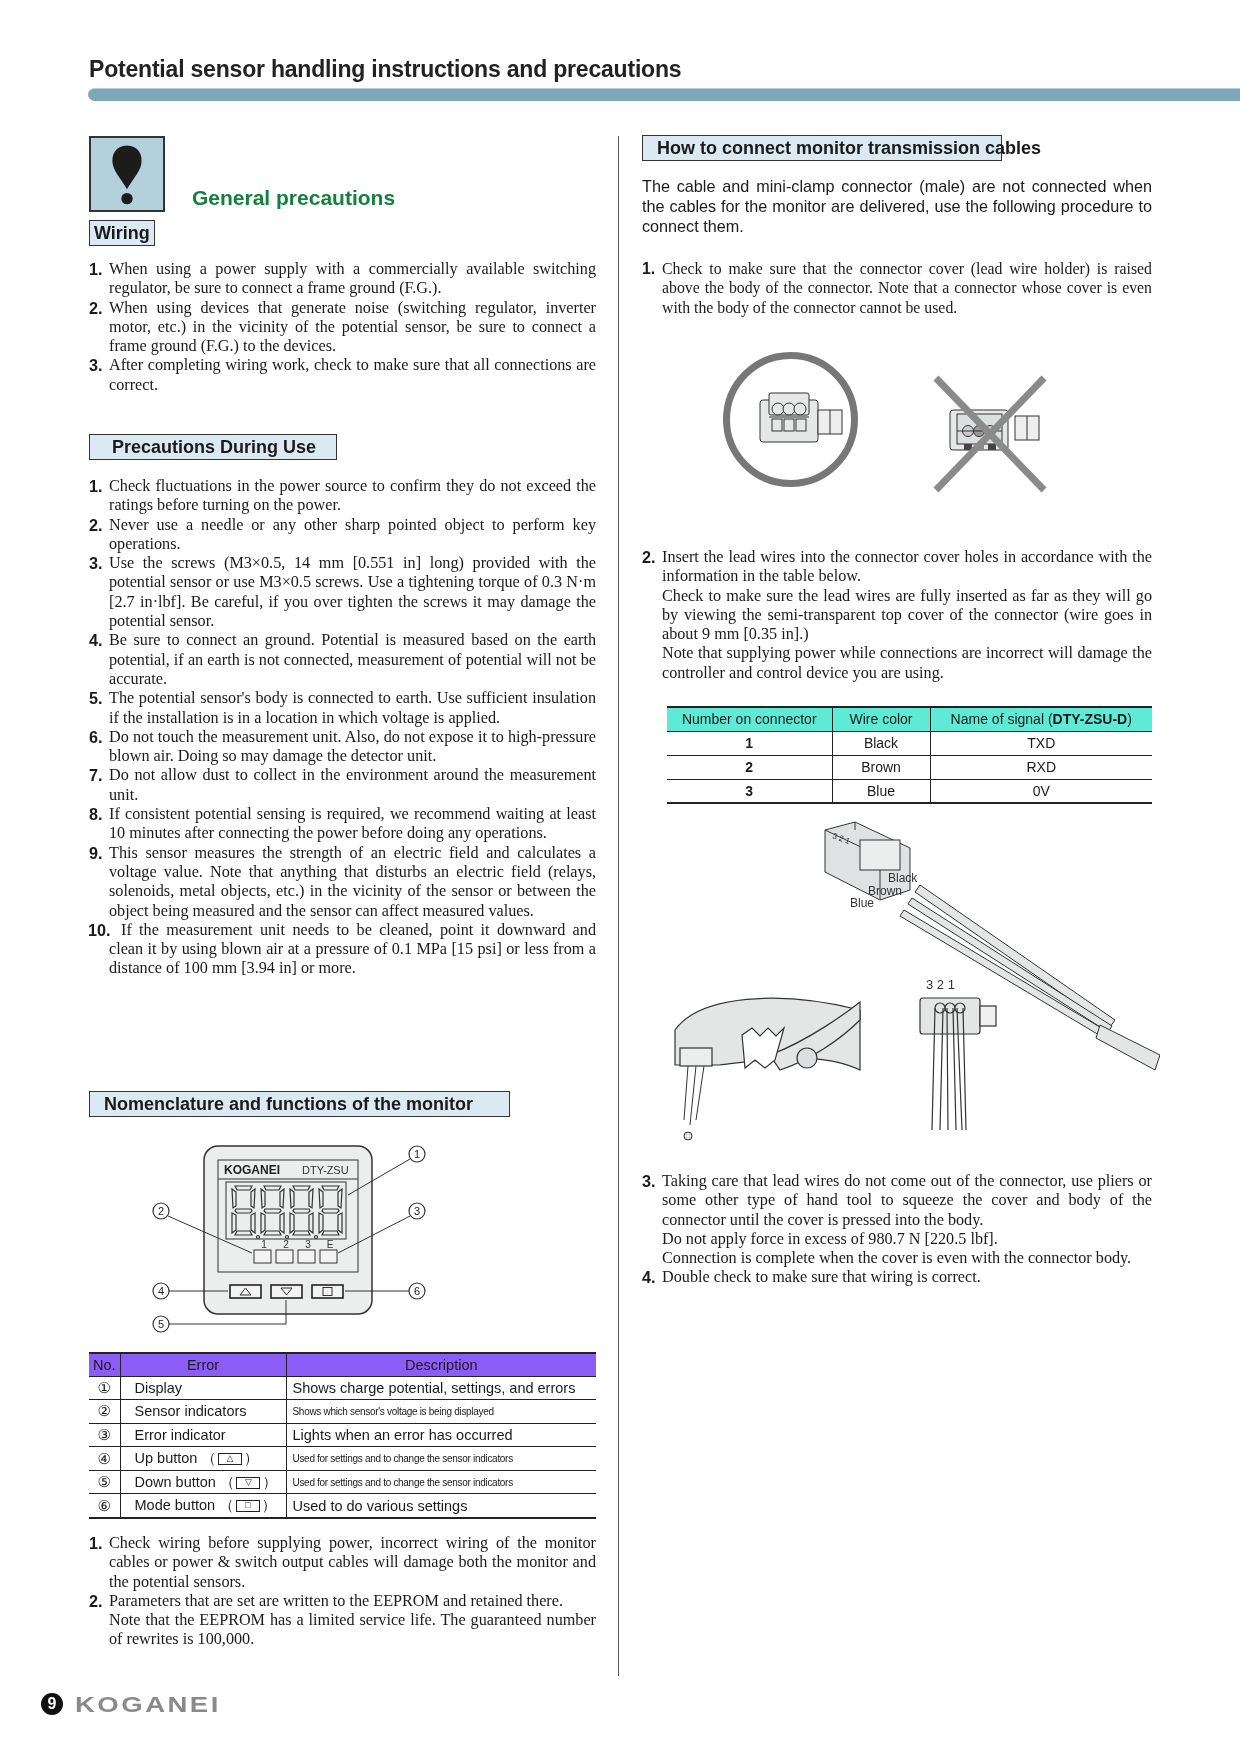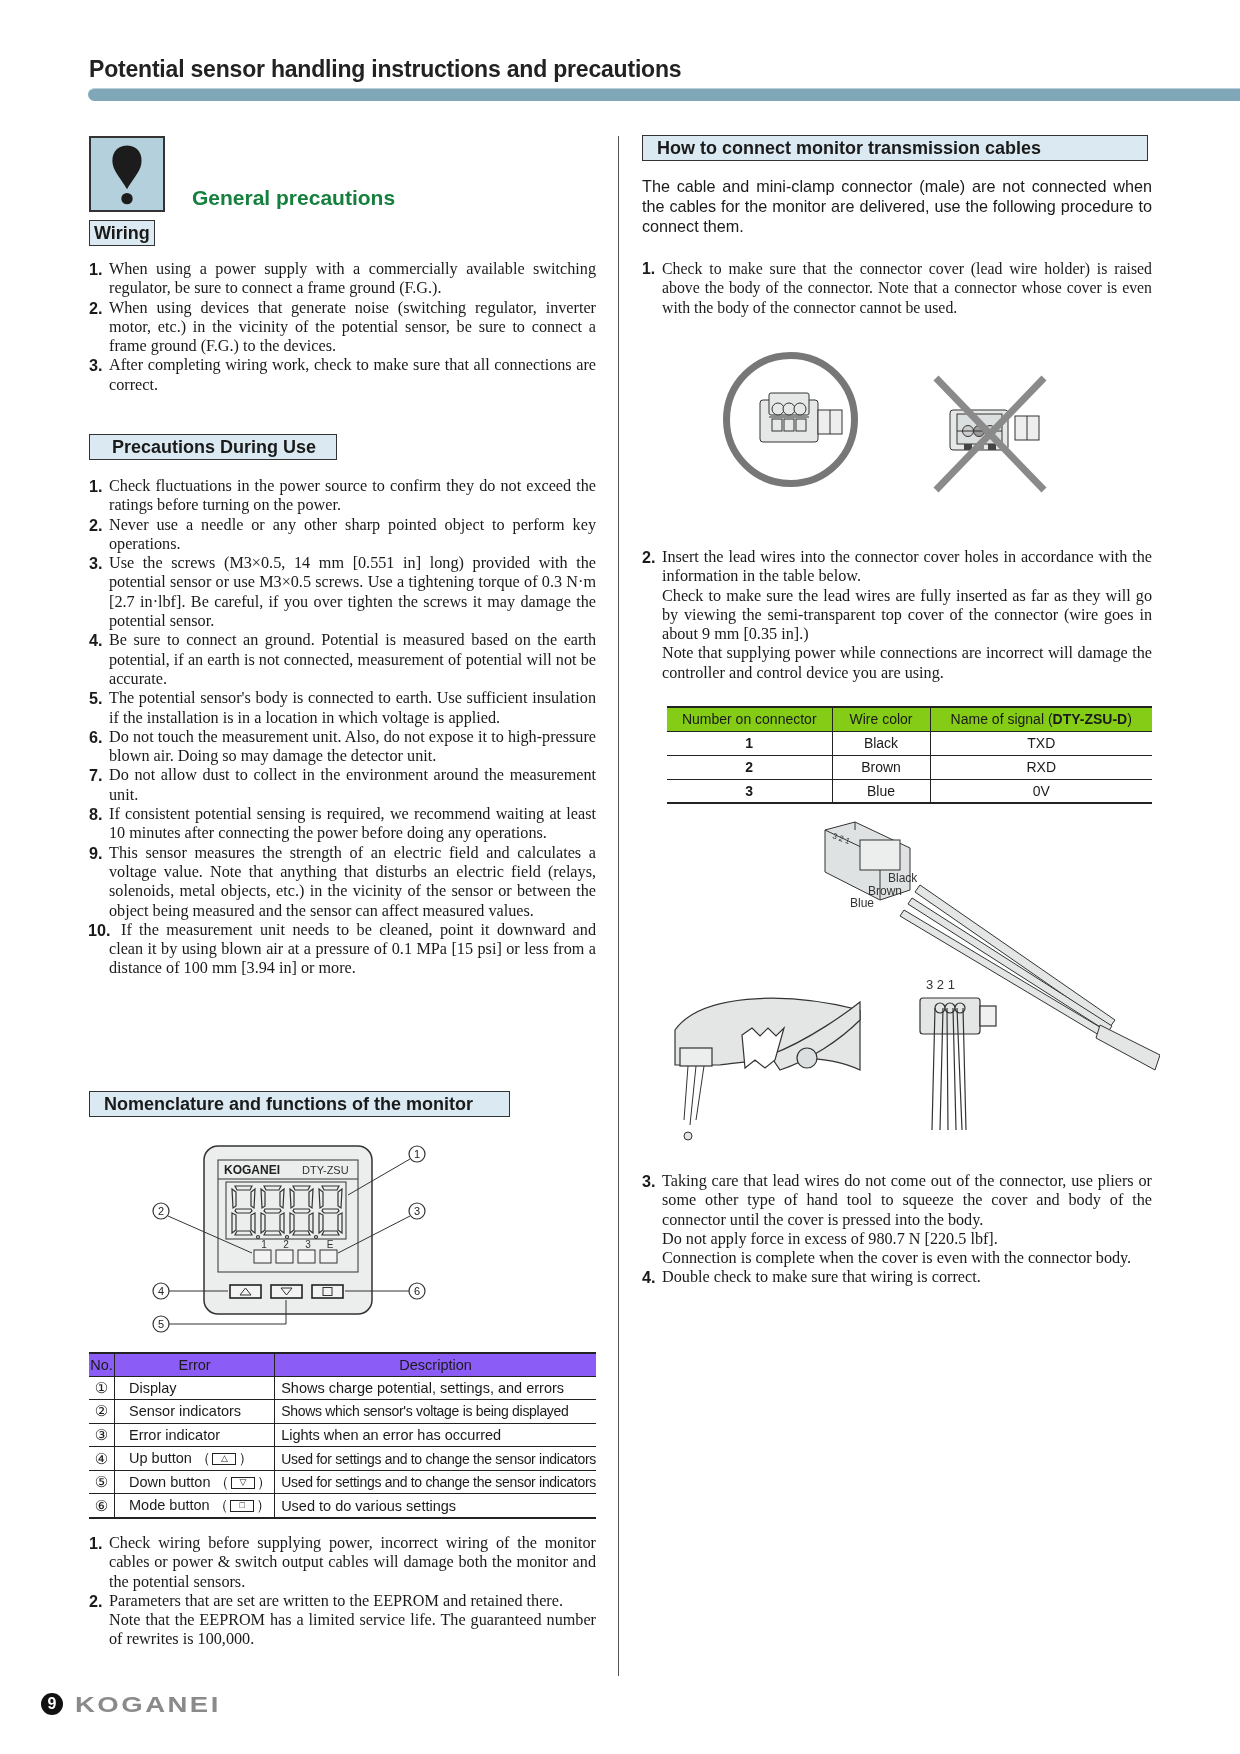--- a/index.html
+++ b/index.html
@@ -26,31 +26,31 @@
   
   .monitor-diagram { position: absolute; left: 140px; top: 1140px; width: 300px; height: 200px; }
 
   table.nom-table { position: absolute; left: 89px; top: 1352px; width: 507px; border-collapse: collapse; font-size: 14.5px; }
   .nom-table th { background: #8b5cf6; font-weight: normal; height: 23px; border-top: 2px solid #222; border-bottom: 1px solid #222; text-align: center; }
   .nom-table td { height: 23.6px; border-bottom: 1px solid #222; padding-left: 6px; white-space: nowrap; }
   .nom-table tr:last-child td { border-bottom: 2px solid #222; }
   .nom-table th + th, .nom-table td + td { border-left: 1px solid #222; }
   .nom-table td.no { text-align: center; padding-left: 0; width: 31px; font-size: 15px; }
   .nom-table td.name { width: 166px; padding-left: 14px; }
-  .nom-table td.small { font-size: 14px; letter-spacing: -0.3px; }
+  .nom-table td.small { font-size: 10px; letter-spacing: -0.3px; }
   .btn-glyph { display: inline-block; width: 24px; height: 12px; border: 1.5px solid #222; vertical-align: middle; text-align: center; font-size: 9px; line-height: 9px; margin: 0 2px; }
 
   
   .intro { position: absolute; left: 642px; top: 176px; width: 510px; font-size: 16.2px; line-height: 20px; text-align: justify; }
 
   .connector-good { position: absolute; left: 718px; top: 347px; width: 145px; height: 145px; }
   .connector-bad { position: absolute; left: 930px; top: 375px; width: 130px; height: 120px; }
 
   table.wire-table { position: absolute; left: 667px; top: 706px; width: 485px; border-collapse: collapse; font-size: 14px; text-align: center; }
-  .wire-table th { background: #84cc16; font-weight: normal; height: 24px; border-top: 2px solid #222; border-bottom: 1px solid #222; }
+  .wire-table th { background: #5eead4; font-weight: normal; height: 24px; border-top: 2px solid #222; border-bottom: 1px solid #222; }
   .wire-table td { height: 24px; border-bottom: 1px solid #222; }
   .wire-table tr:last-child td { border-bottom: 2px solid #222; }
   .wire-table th + th, .wire-table td + td { border-left: 1px solid #222; }
   .wire-table td.num { font-weight: bold; }
 
   .cable-diagram { position: absolute; left: 660px; top: 820px; width: 500px; height: 330px; }
 
   .footer-page { position: absolute; left: 41px; top: 1693px; width: 22px; height: 22px; border-radius: 50%; background: #111; color: #fff; font-weight: bold; font-size: 16px; text-align: center; line-height: 22px; }
   .footer-logo { position: absolute; left: 75px; top: 1692px; font-size: 22px; font-weight: bold; color: #8a8a8a; letter-spacing: 2px; transform: scaleX(1.25); transform-origin: left; }
 </style>
@@ -257,21 +257,21 @@
     </div>
   <div class="item">
       <span class="num">2.</span>
       <span class="txt">
         <span>Parameters that are set are written to the EEPROM and retained there.</span>
         <span>Note that the EEPROM has a limited service life.  The guaranteed number of rewrites is 100,000.</span>
       </span>
     </div>
 </div>
 
-<div class="sec-label" style="left:642px;top:135px;width:506px;">How to connect monitor transmission cables</div>
+<div class="sec-label" style="left:642px;top:135px;width:360px;">How to connect monitor transmission cables</div>
 
 <div class="intro">The cable and mini-clamp connector (male) are not connected when the cables for the monitor are delivered, use the following procedure to connect them.</div>
 
 <div class="olist" style="left:642px;top:259px;width:510px;font-size:15.8px;">
   <div class="item">
       <span class="num">1.</span>
       <span class="txt">Check to make sure that the connector cover (lead wire holder) is raised above the body of the connector. Note that a connector whose cover is even with the body of the connector cannot be used.</span>
     </div>
 </div>
 

